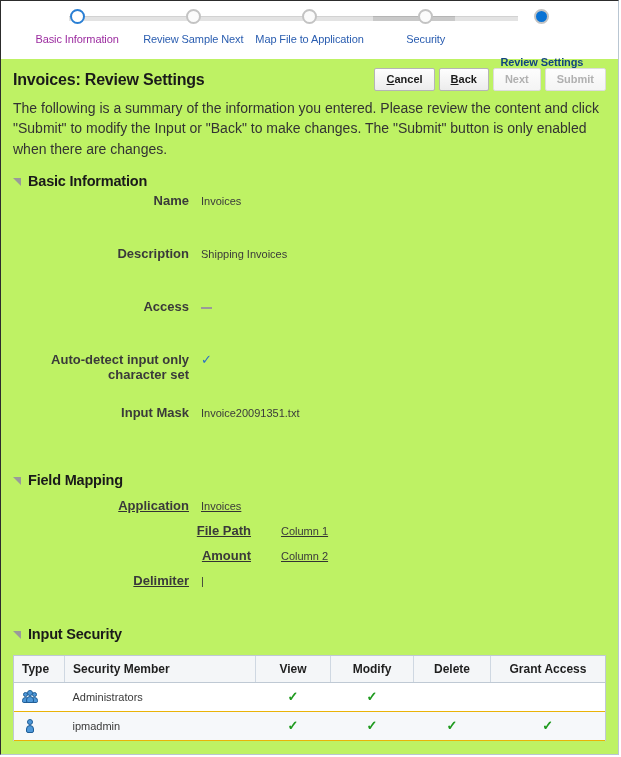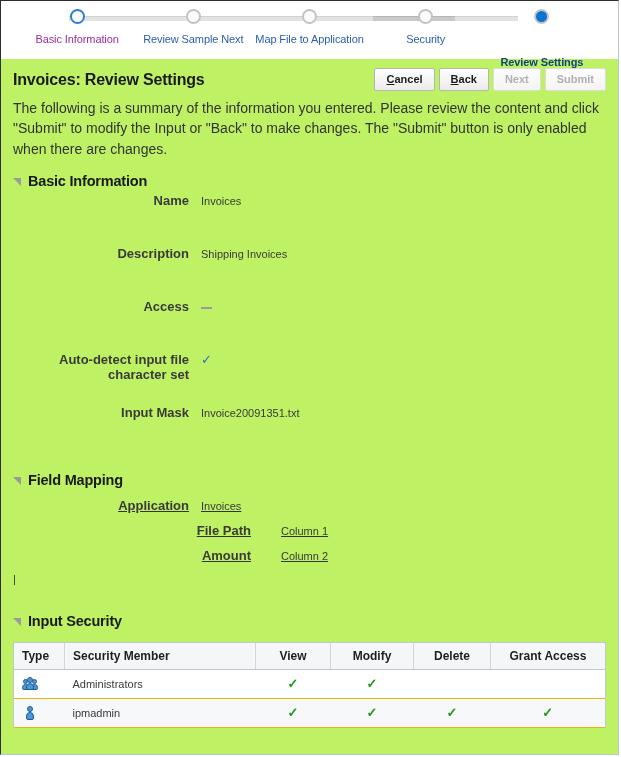--- a/index.html
+++ b/index.html
@@ -334,21 +334,21 @@
     </div>
     <div class="frow">
       <div class="flabel">Description</div>
       <div class="fvalue">Shipping Invoices</div>
     </div>
     <div class="frow">
       <div class="flabel">Access</div>
       <div class="fvalue"><span class="dash"></span></div>
     </div>
     <div class="frow">
-      <div class="flabel">Auto-detect input file character set</div>
+      <div class="flabel">Auto-detect input only character set</div>
       <div class="fvalue checkmark">✓</div>
     </div>
     <div class="frow">
       <div class="flabel">Input Mask</div>
       <div class="fvalue">Invoice20091351.txt</div>
     </div>
   </div>
 
   <div class="section-header">
     <span class="tri"></span>
@@ -362,25 +362,26 @@
     </div>
     <div class="frow tight sub">
       <div class="flabel">File Path</div>
       <div class="fvalue">Column 1</div>
     </div>
     <div class="frow tight sub">
       <div class="flabel">Amount</div>
       <div class="fvalue">Column 2</div>
     </div>
     <div class="frow tight">
+      <div class="flabel">Delimiter</div>
       <div class="fvalue">|</div>
     </div>
   </div>
 
-  <div class="section-header" style="margin-top:15px;">
+  <div class="section-header" style="margin-top:28px;">
     <span class="tri"></span>
     <span class="section-title">Input Security</span>
   </div>
 
   <div class="tbl-wrap">
     <table class="sec-tbl">
       <thead>
         <tr>
           <th class="left col-type">Type</th>
           <th class="left col-member">Security Member</th>

